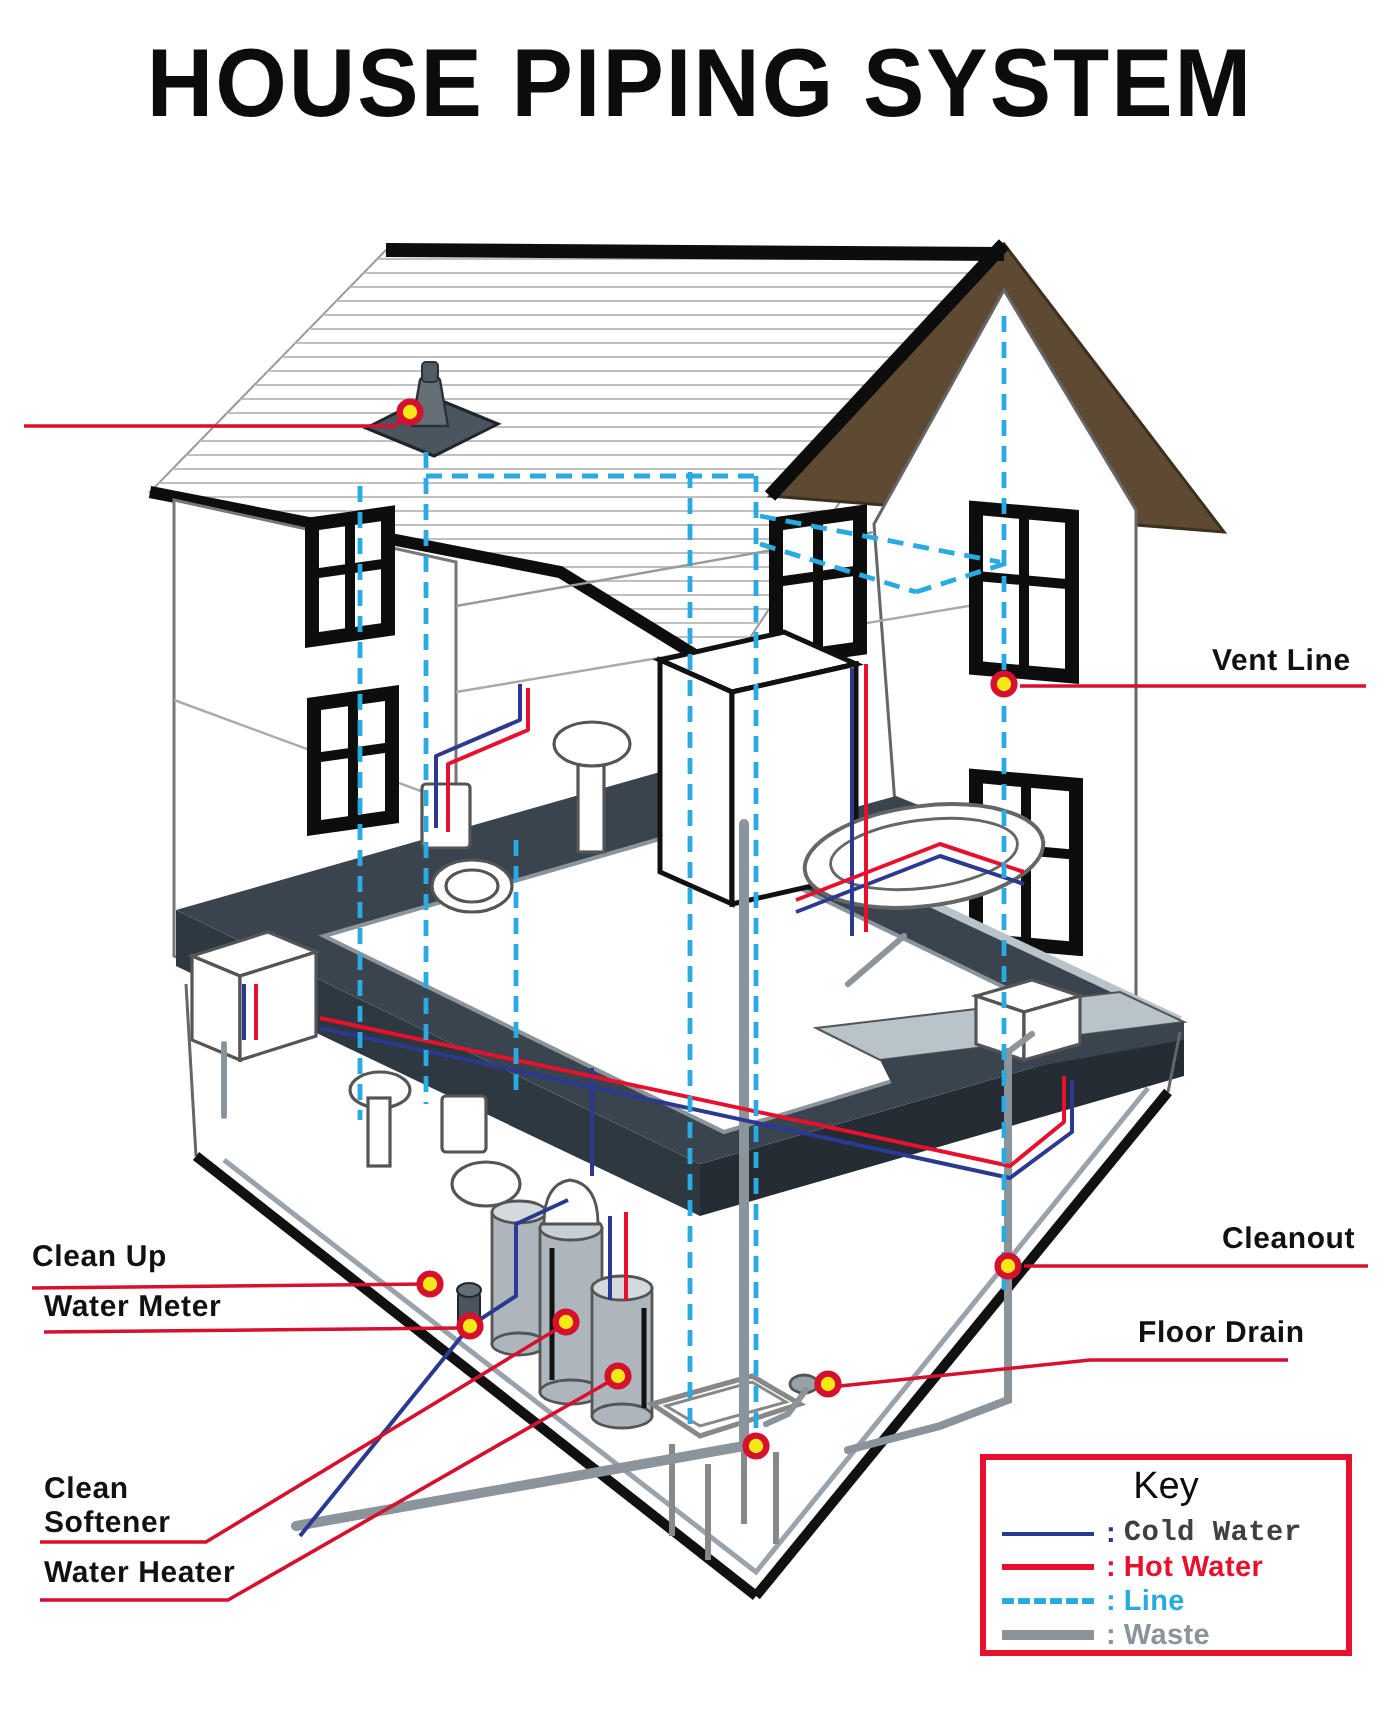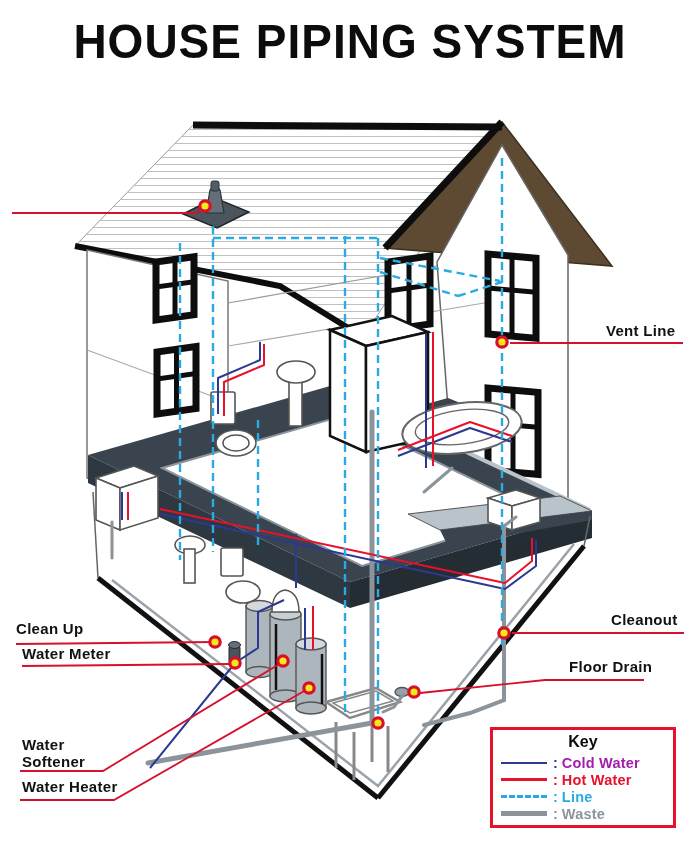--- a/index.html
+++ b/index.html
@@ -9,21 +9,21 @@
   .title{position:absolute;left:0;top:14px;width:700px;text-align:center;
          font-size:46px;font-weight:bold;letter-spacing:1px;color:#0c0c0c;
          transform:scaleY(1.05);}
   .subtitle{position:absolute;left:0;top:63px;width:700px;text-align:center;
             font-size:24px;font-weight:bold;color:#0c0c0c;}
   .callout{position:absolute;font-size:15px;font-weight:bold;color:#111;
            line-height:1.1;letter-spacing:.3px;white-space:nowrap;}
   .keybox{position:absolute;left:490px;top:727px;width:186px;height:101px;
           background:#fff;border:3px solid #e8112d;box-sizing:border-box;
           padding:3px 8px 0 8px;}
-  .keytitle{text-align:center;font-size:16px;font-weight:bold;color:#0c0c0c;margin:0 0 3px 0;}
+  .keytitle{text-align:center;font-size:19px;font-weight:normal;color:#0c0c0c;margin:0 0 3px 0;}
   .keyrow{display:flex;align-items:center;height:17px;}
   .swatch{width:46px;height:0;margin-right:6px;}
   .sw-cold{border-top:2.5px solid;}
   .sw-hot{border-top:3px solid;}
   .sw-vent{border-top:3.5px dashed;}
   .sw-waste{border-top:5px solid;}
   .keylabel{font-size:14.5px;font-weight:bold;letter-spacing:.2px;}
   .keycolon{font-size:14.5px;font-weight:bold;margin-right:4px;}
   .footer{position:absolute;left:160px;top:820px;width:540px;text-align:center;
           color:#222;font-size:11.5px;line-height:1.15;}
@@ -252,33 +252,33 @@
       <circle cx="378" cy="723" r="5.2"></circle>
     </g>
   </svg>
 
   <div class="title">HOUSE PIPING SYSTEM</div>
 
   <div class="callout" style="left:606px;top:323px;">Vent Line</div>
   <div class="callout" style="left:16px;top:621px;">Clean Up</div>
   <div class="callout" style="left:22px;top:646px;">Water Meter</div>
   <div class="callout" style="left:22px;top:737px;">
-    <div>Water</div>
+    <div>Clean</div>
     <div>Softener</div>
   </div>
   <div class="callout" style="left:22px;top:779px;">Water Heater</div>
   <div class="callout" style="left:611px;top:612px;">Cleanout</div>
   <div class="callout" style="left:569px;top:659px;">Floor Drain</div>
 
   <div class="keybox" style="border-color: rgb(232, 17, 45);">
     <div class="keytitle">Key</div>
     <div class="keyrow">
       <div class="swatch sw-cold" style="border-top-color: rgb(43, 57, 144);"></div>
       <span class="keycolon" style="color: rgb(43, 57, 144);">:</span>
-      <span class="keylabel" style="color: #a21caf;">Cold Water</span>
+      <span class="keylabel" style="color: #404040; font-family: Liberation Mono, monospace;">Cold Water</span>
     </div>
     <div class="keyrow">
       <div class="swatch sw-hot" style="border-top-color: rgb(232, 17, 45);"></div>
       <span class="keycolon" style="color: rgb(232, 17, 45);">:</span>
       <span class="keylabel" style="color: rgb(232, 17, 45);">Hot Water</span>
     </div>
     <div class="keyrow">
       <div class="swatch sw-vent" style="border-top-color: rgb(41, 171, 226);"></div>
       <span class="keycolon" style="color: rgb(41, 171, 226);">:</span>
       <span class="keylabel" style="color: rgb(41, 171, 226);">Line</span>

